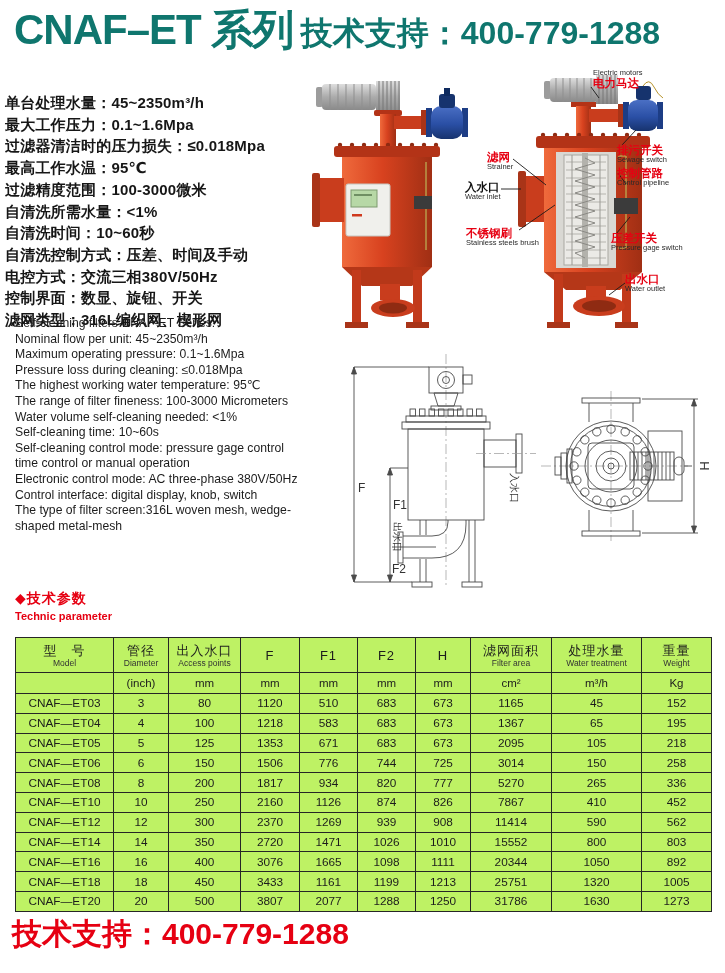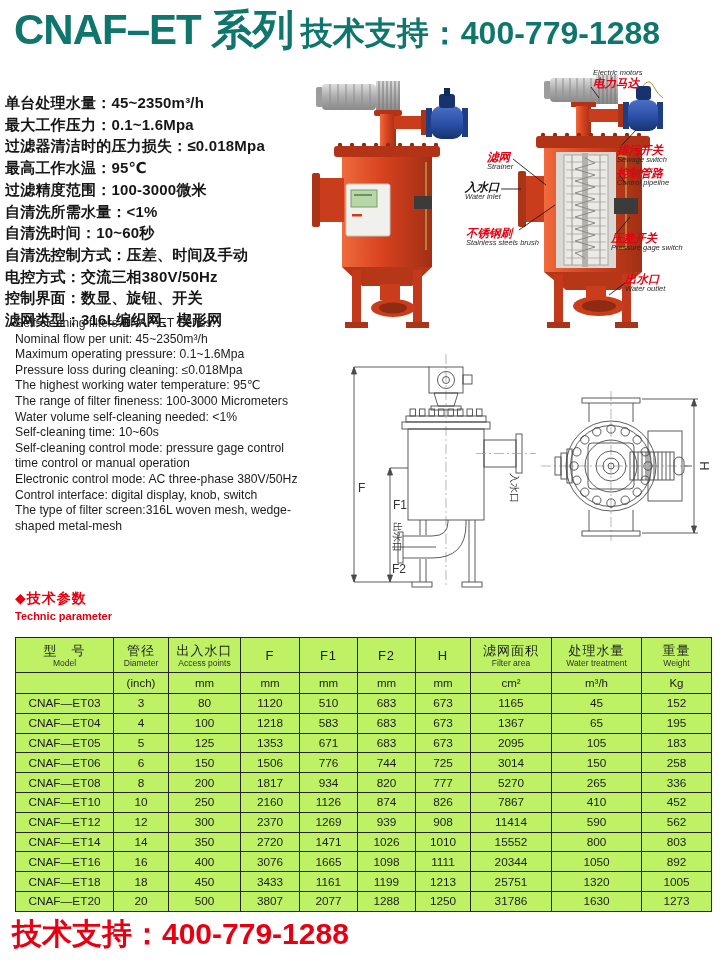--- a/index.html
+++ b/index.html
@@ -11,21 +11,21 @@
   .hdr { position:absolute; left:14px; top:2px; white-space:nowrap; color:#0f766e; }
   .hdr .series { font-size:42px; font-weight:bold; letter-spacing:-1px; }
   .hdr .support { font-size:32px; font-weight:bold; margin-left:3px; letter-spacing:0; }
   
   .specs-cn { position:absolute; left:5px; top:70px; width:300px;margin-top:22px; }
   .spec-line-cn { font-size:15px; font-weight:bold; line-height:21.7px; color:#161616; letter-spacing:0.2px; white-space:nowrap; }
   
   .specs-en { position:absolute; left:15px; top:316px; width:330px; }
   .spec-line-en { font-size:12.2px; line-height:15.6px; color:#1c1c1c; white-space:nowrap; }
   
-  .product-area { position:absolute; left:300px; top:58px; width:425px; height:280px;font-style:italic; }
+  .product-area { position:absolute; left:300px; top:58px; width:425px; height:280px; }
   .product-area svg { position:absolute; left:0; top:0; }
   .callout { position:absolute; line-height:1.08; white-space:nowrap; }
   .callout .cn { display:block; font-size:11.5px; font-weight:bold; color:#e60012; }
   .callout .en { display:block; font-size:7.5px; color:#2a2a2a; }
   .callout.dark .cn { color:#111; }
   
   .drawing { position:absolute; left:336px; top:336px; width:389px; height:266px; }
   .drawing svg { font-family:"Liberation Sans","DejaVu Sans",sans-serif; }
   
   .section-heading { position:absolute; left:15px; top:590px; color:#e60012; }
@@ -438,21 +438,21 @@
         <tr>
           <td>CNAF—ET05</td>
           <td>5</td>
           <td>125</td>
           <td>1353</td>
           <td>671</td>
           <td>683</td>
           <td>673</td>
           <td>2095</td>
           <td>105</td>
-          <td>183</td>
+          <td>218</td>
         </tr>
         <tr>
           <td>CNAF—ET06</td>
           <td>6</td>
           <td>150</td>
           <td>1506</td>
           <td>776</td>
           <td>744</td>
           <td>725</td>
           <td>3014</td>

